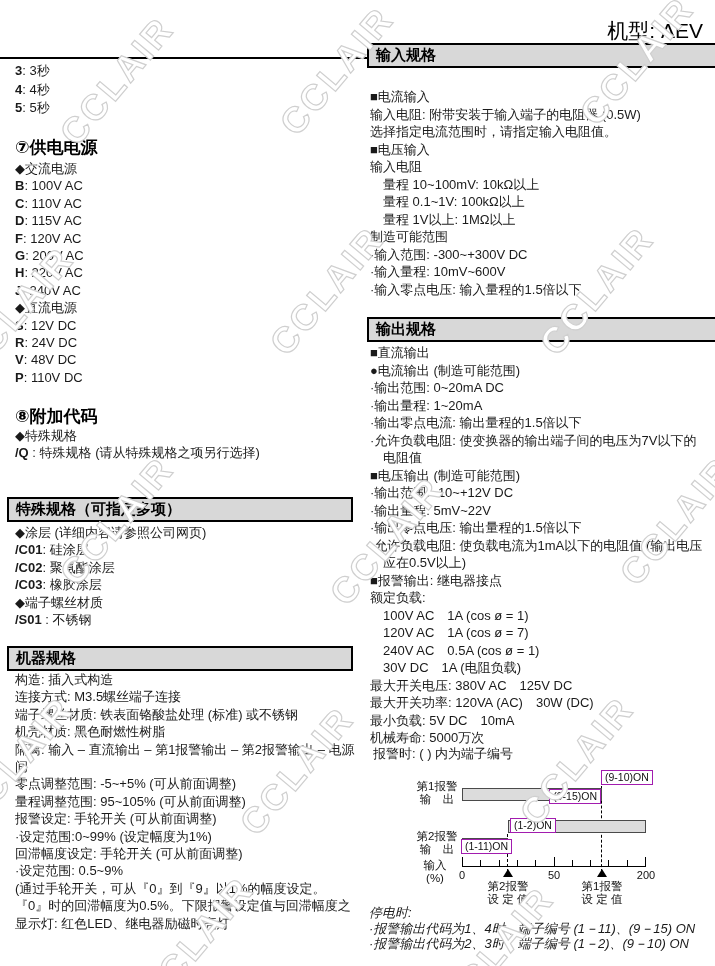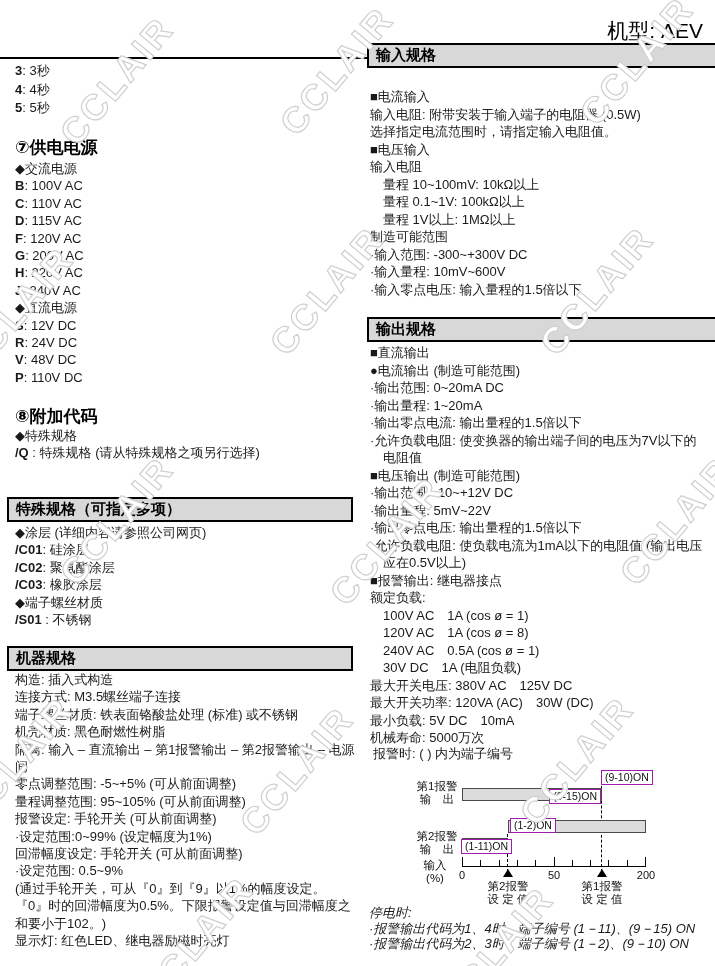--- a/index.html
+++ b/index.html
@@ -117,21 +117,20 @@
       <div class="line"><span>隔离: 输入 – 直流输出 – 第1报警输出 – 第2报警输出 – 电源</span></div>
       <div class="line"><span>间</span></div>
       <div class="line"><span>零点调整范围: -5~+5% (可从前面调整)</span></div>
       <div class="line"><span>量程调整范围: 95~105% (可从前面调整)</span></div>
       <div class="line"><span>报警设定: 手轮开关  (可从前面调整)</span></div>
       <div class="line"><span>·设定范围:0~99%  (设定幅度为1%)</span></div>
       <div class="line"><span>回滞幅度设定: 手轮开关 (可从前面调整)</span></div>
       <div class="line"><span>·设定范围: 0.5~9%</span></div>
       <div class="line"><span>(通过手轮开关，可从『0』到『9』以1%的幅度设定。</span></div>
       <div class="line"><span>『0』时的回滞幅度为0.5%。下限报警设定值与回滞幅度之</span></div>
-      <div class="line"><span>和要小于102。)</span></div>
       <div class="line"><span>显示灯: 红色LED、继电器励磁时亮灯</span></div>
     </div>
 
   <div class="sec-header" style="left:367px;top:43px;width:404px">输入规格</div>
   <div class="lines lh175" style="left:370px;top:88px">
 
   <div class="line"><span>■电流输入</span></div>
       <div class="line"><span>输入电阻: 附带安装于输入端子的电阻器  (0.5W)</span></div>
       <div class="line"><span>选择指定电流范围时，请指定输入电阻值。</span></div>
       <div class="line"><span>■电压输入</span></div>
@@ -157,21 +156,21 @@
       <div class="line ind1"><span>电阻值</span></div>
       <div class="line"><span>■电压输出 (制造可能范围)</span></div>
       <div class="line"><span>·输出范围: -10~+12V DC</span></div>
       <div class="line"><span>·输出量程: 5mV~22V</span></div>
       <div class="line"><span>·输出零点电压: 输出量程的1.5倍以下</span></div>
       <div class="line"><span>·允许负载电阻: 使负载电流为1mA以下的电阻值 (输出电压</span></div>
       <div class="line ind1"><span>应在0.5V以上)</span></div>
       <div class="line"><span>■报警输出: 继电器接点</span></div>
       <div class="line"><span>额定负载:</span></div>
       <div class="line ind1"><span>100V AC　1A (cos ø = 1)</span></div>
-      <div class="line ind1"><span>120V AC　1A (cos ø = 8)</span></div>
+      <div class="line ind1"><span>120V AC　1A (cos ø = 7)</span></div>
       <div class="line ind1"><span>240V AC　0.5A (cos ø = 1)</span></div>
       <div class="line ind1"><span>30V DC　1A  (电阻负载)</span></div>
       <div class="line"><span>最大开关电压: 380V AC　125V DC</span></div>
       <div class="line"><span>最大开关功率: 120VA (AC)　30W (DC)</span></div>
       <div class="line"><span>最小负载: 5V DC　10mA</span></div>
       <div class="line"><span>机械寿命: 5000万次</span></div>
     </div>
 
   <div class="note" style="left:373px;top:745px">报警时: ( ) 内为端子编号</div>
 

